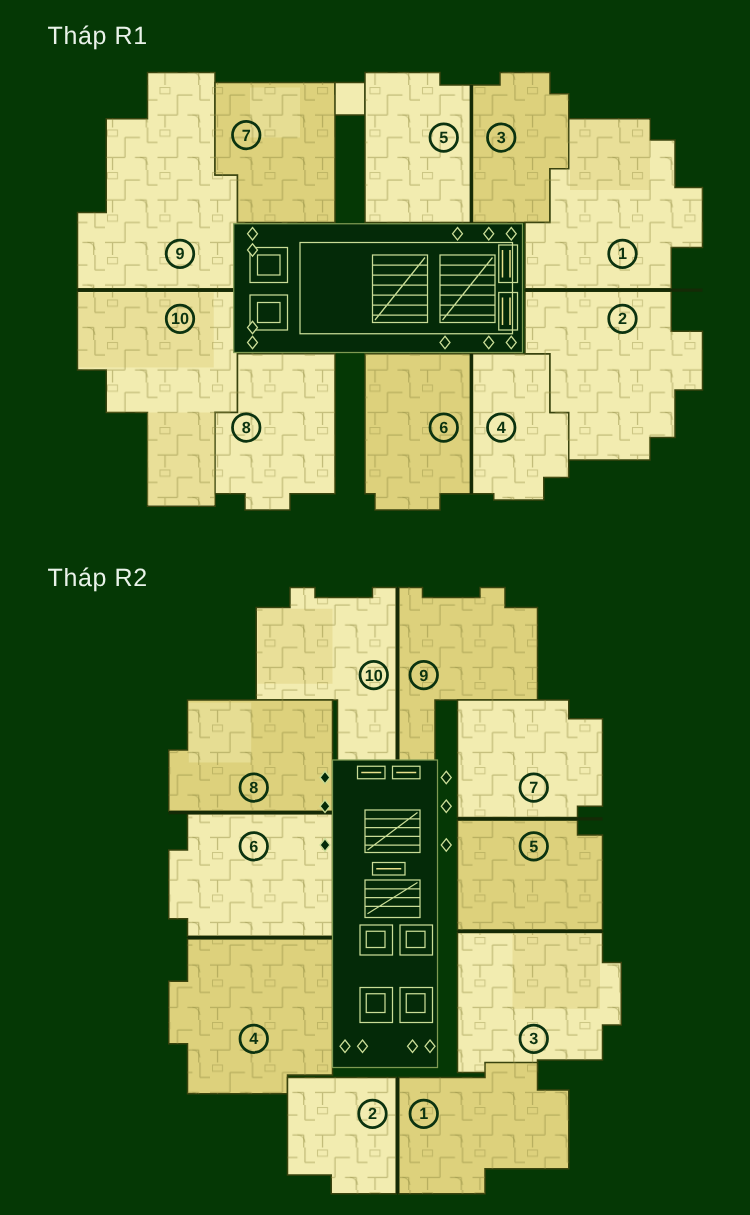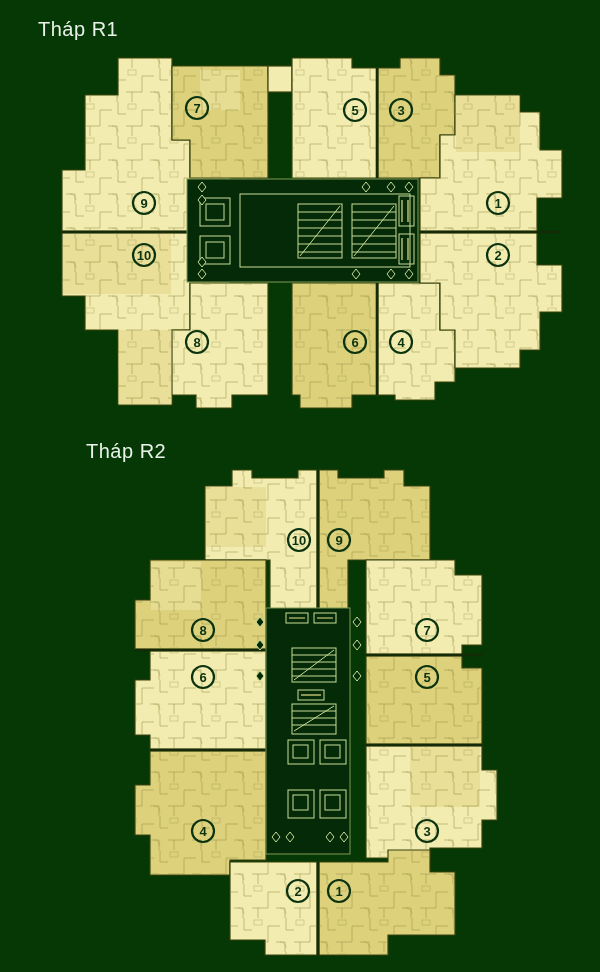--- a/index.html
+++ b/index.html
@@ -13,21 +13,21 @@
   .stage{position:absolute;inset:0;width:600px;height:972px;}
   .plan-title{
     position:absolute;
     color:#e9f2e9;
     font-size:20px;
     letter-spacing:0.5px;
     font-weight:400;
     text-align:center;
   }
   #title-r1{left:38px;top:18px;}
-  #title-r2{left:38px;top:440px;margin-left:48px;}
+  #title-r2{left:38px;top:452px;}
   svg{position:absolute;inset:0;}
   .u{stroke:#39430e;stroke-width:1.2;}
   .light{fill:#f2ecb0;}
   .khaki{fill:#ddd17c;}
   .walls{fill:url(#rooms);stroke:none;}
   .divider{stroke:#152a06;stroke-width:2.6;fill:none;}
   .core-bg{fill:#042a08;stroke:#7f9a52;stroke-width:1;}
   .core-line{stroke:#c9dc96;stroke-width:1;fill:none;}
   .core-bright{stroke:#e8e08a;stroke-width:1.2;fill:none;}
   .patch{opacity:.45;}

